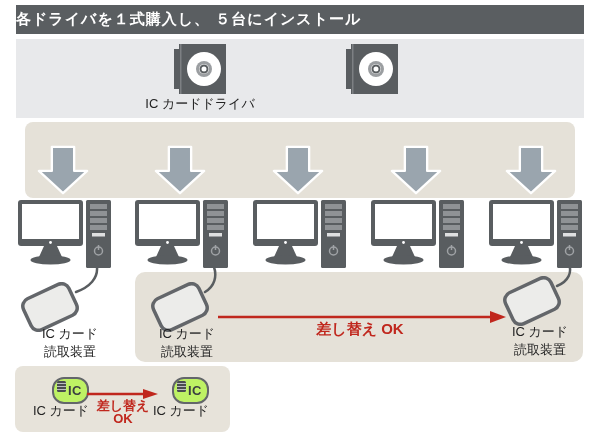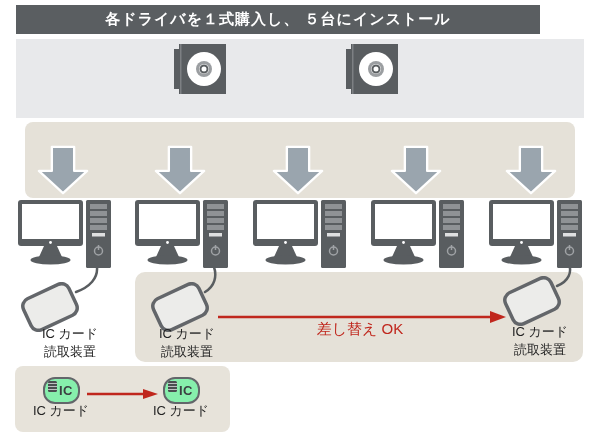--- a/index.html
+++ b/index.html
@@ -1,31 +1,31 @@
 <!DOCTYPE html>
 <html><head>
 <meta charset="utf-8">
 <style>
   html,body{margin:0;padding:0;background:#fff;}
   body{font-family:"Liberation Sans","DejaVu Sans",sans-serif;}
   #stage{position:relative;width:600px;height:437px;background:#fff;overflow:hidden;}
   .abs{position:absolute;}
-  .header-bar{left:16px;top:5px;width:524px;height:29px;background:#5a5e61;
-    display:flex;align-items:center;justify-content:center;}
+  .header-bar{left:16px;top:5px;width:568px;height:29px;background:#5a5e61;
+    display:flex;align-items:center;justify-content:flex-start;}
   .header-title{color:#fff;font-weight:bold;font-size:15px;letter-spacing:1px;}
   .top-panel{left:16px;top:39px;width:568px;height:79px;background:#e8e9eb;}
   .label{font-size:13px;color:#222;text-align:center;line-height:16px;}
   .install-band{left:25px;top:122px;width:550px;height:76px;background:#e5e1d8;border-radius:8px;}
   .install-label{left:25px;top:127px;width:550px;}
   .reader-label{width:130px;}
-  .red{color:#c0271d;font-weight:normal;}
+  .red{color:#c0271d;font-weight:bold;}
   .mid-panel{left:135px;top:272px;width:448px;height:90px;background:#e5e1d8;border-radius:10px;}
   .bottom-panel{left:15px;top:366px;width:215px;height:66px;background:#e7e3da;border-radius:8px;}
   .swap-label{left:288px;top:320px;width:144px;text-align:center;font-size:15px;}
-  .ic-card{width:33px;height:23px;border:2.5px solid #63666a;border-radius:12px;background:#86efac;}
+  .ic-card{width:33px;height:23px;border:2.5px solid #63666a;border-radius:12px;background:#bef264;margin-left:9px;}
   .ic-chip{position:absolute;left:3px;top:2px;width:9px;height:11px;background:#4a4d50;border-radius:1.5px;
     background-image:repeating-linear-gradient(to bottom,#4a4d50 0 2px,#bdbfc1 2px 3px);}
   .ic-text{position:absolute;left:14px;top:4px;font-weight:bold;font-size:13px;color:#3b3e41;letter-spacing:0.5px;}
   .cardswap-text{left:84px;top:399px;width:78px;text-align:center;font-size:13px;line-height:13px;}
 </style>
 </head>
 <body>
 
 <div id="stage">
 
@@ -71,20 +71,21 @@
     <span class="header-title">各ドライバを１式購入し、 ５台にインストール</span>
   </div>
 
   <div class="abs top-panel"></div>
   <svg class="abs" style="left:174px;top:44px" width="52" height="50">
       <use href="#disc"></use>
     </svg>
   <svg class="abs" style="left:346px;top:44px" width="52" height="50">
       <use href="#disc"></use>
     </svg>
+  <div class="abs label" style="left:120px;top:96px;width:160px">IC カードドライバ</div>
 
   <div class="abs install-band"></div>
   <svg class="abs" style="left:37px;top:144px" width="52" height="52">
       <use href="#down-arrow"></use>
     </svg>
   <svg class="abs" style="left:154px;top:144px" width="52" height="52">
       <use href="#down-arrow"></use>
     </svg>
   <svg class="abs" style="left:272px;top:144px" width="52" height="52">
       <use href="#down-arrow"></use>
@@ -158,14 +159,18 @@
     <span class="ic-text">IC</span>
   </div>
 
   <div class="abs label" style="left:21px;top:403px;width:80px">IC カード</div>
   <div class="abs label" style="left:141px;top:403px;width:80px">IC カード</div>
 
   <svg class="abs" style="left:87px;top:388px" width="74" height="12">
     <line x1="0" y1="6" x2="58" y2="6" stroke="#c0271d" stroke-width="2.5"></line>
     <polygon points="56,1 71,6 56,11" fill="#c0271d"></polygon>
   </svg>
+  <div class="abs red cardswap-text">
+    <div>差し替え</div>
+    <div>OK</div>
+  </div>
 
 </div>
 
 </body></html>

